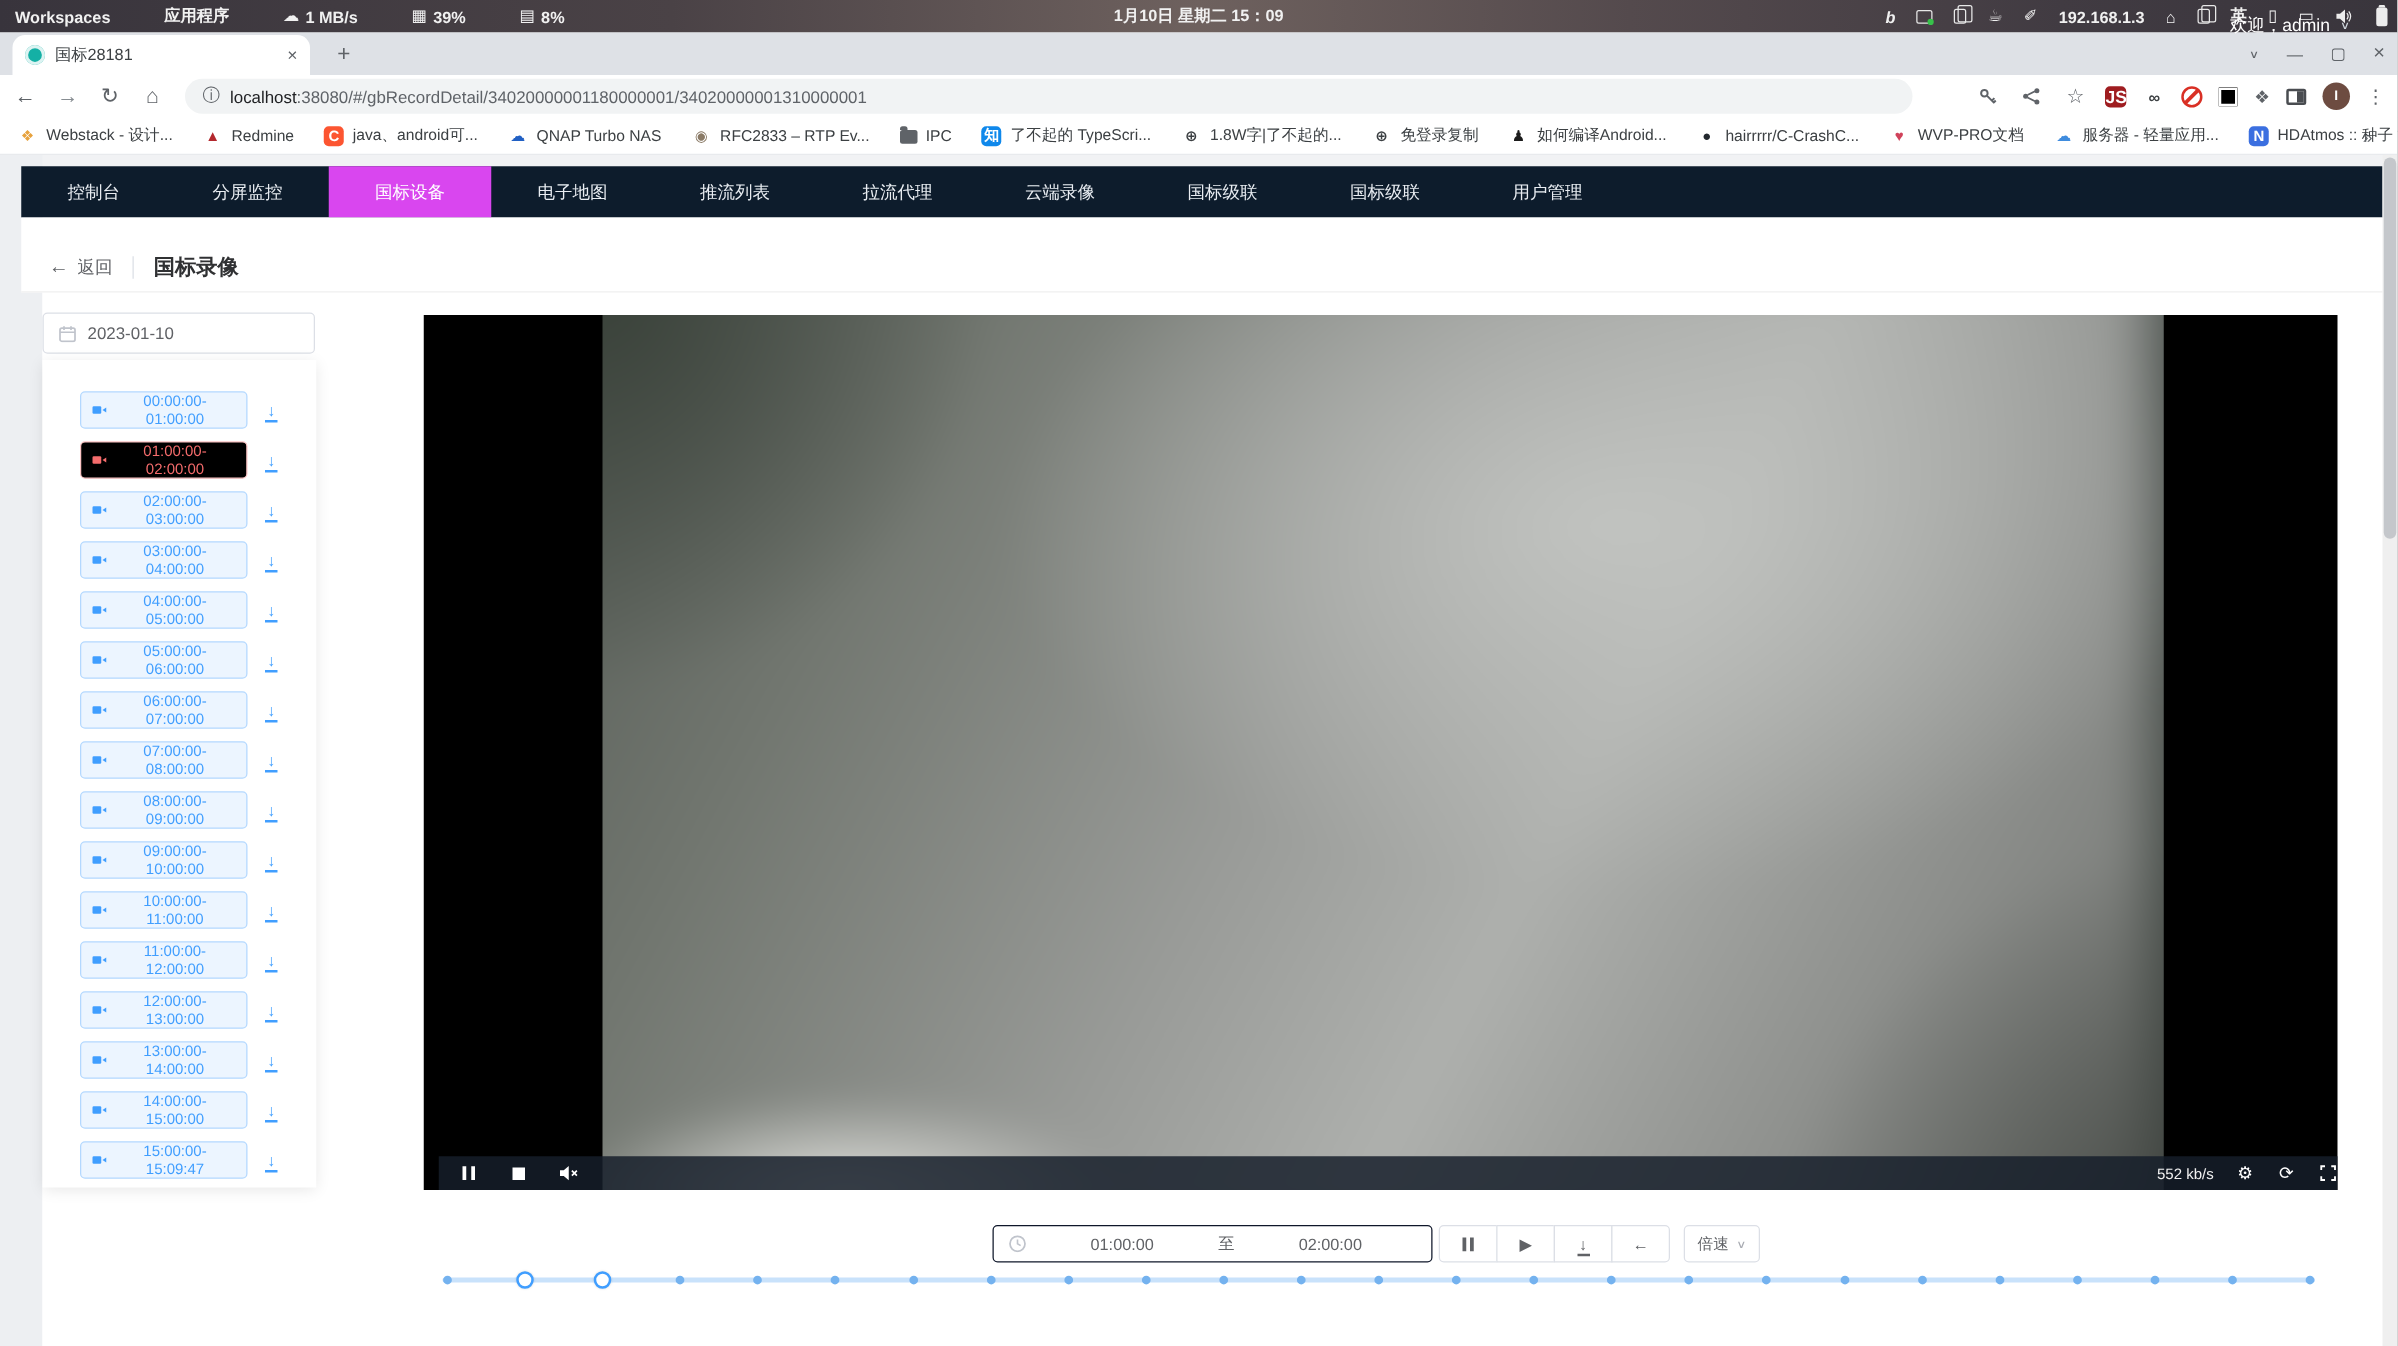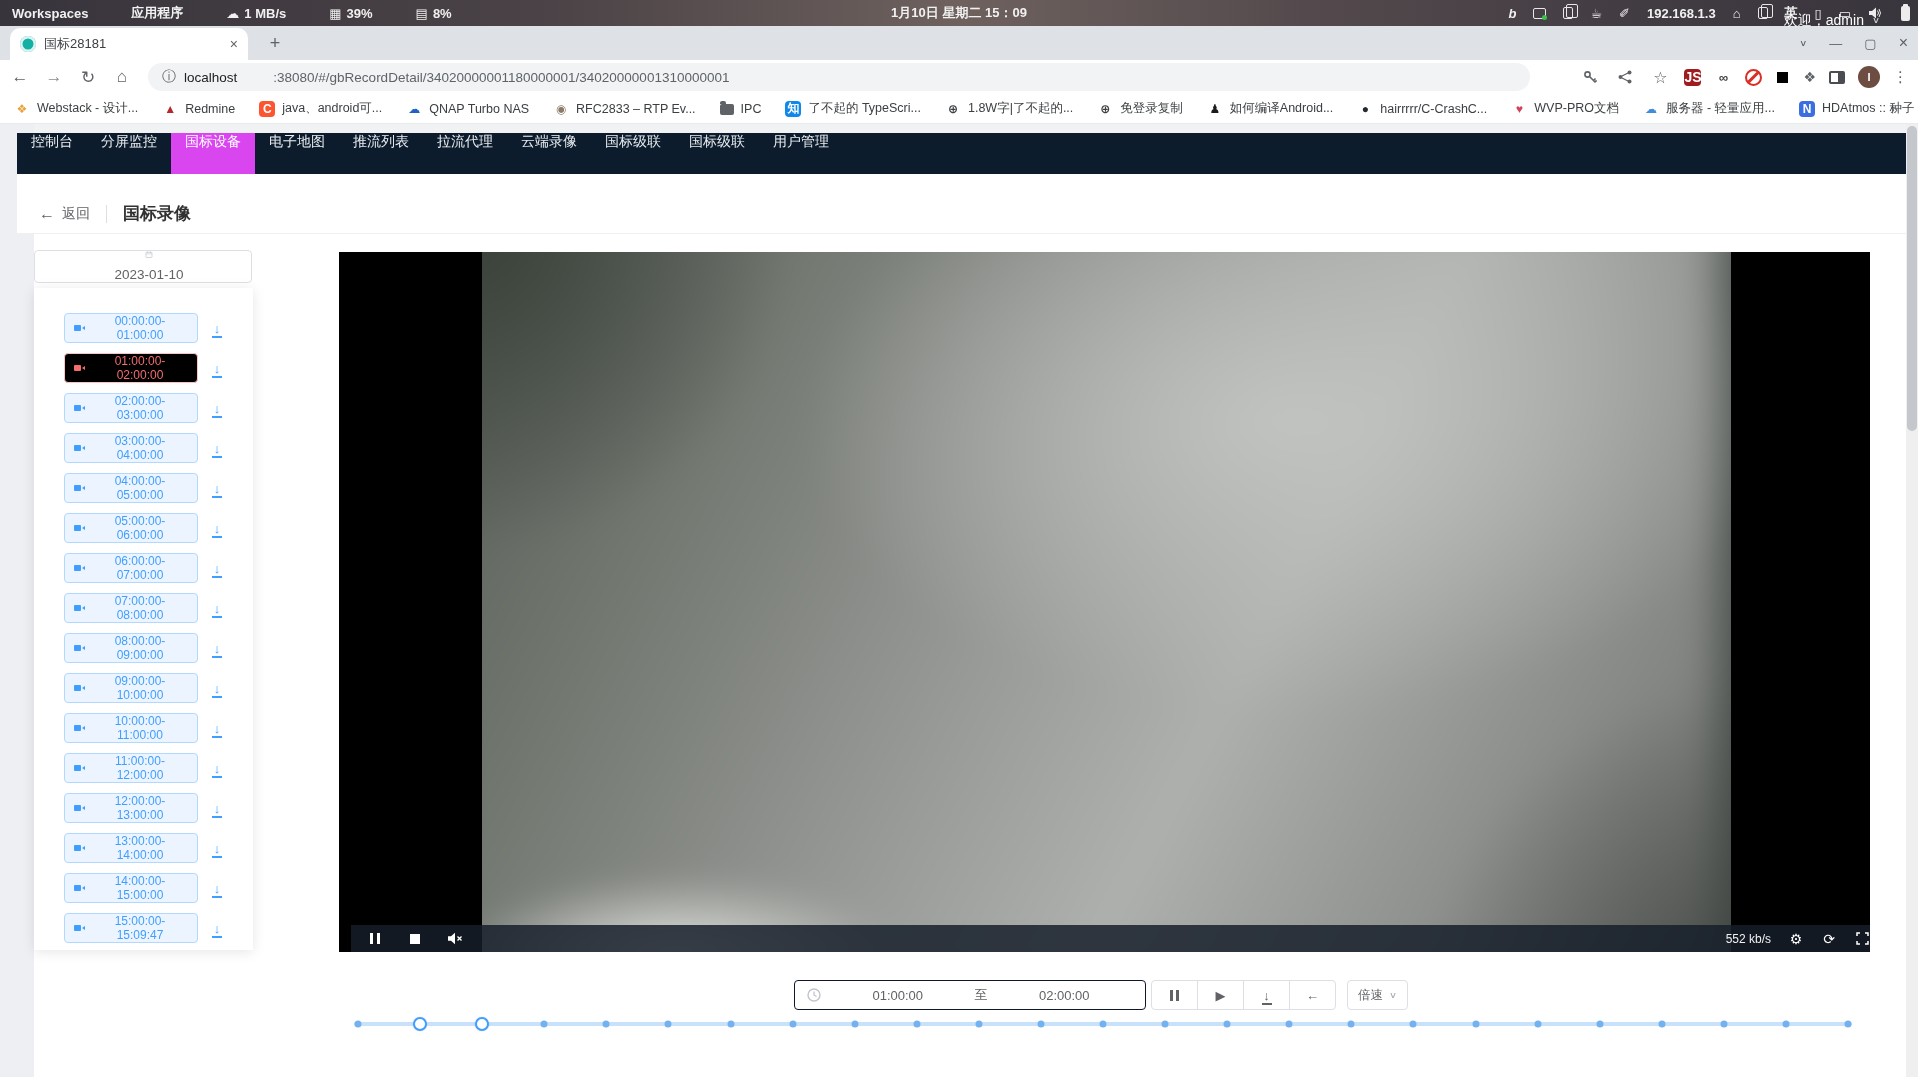--- a/index.html
+++ b/index.html
@@ -33,21 +33,21 @@
   .newtab-btn { position:absolute; left:262px; bottom:4px; width:26px; height:26px; border-radius:50%;
     display:flex; align-items:center; justify-content:center; color:#5f6368; font-size:18px; }
   .win-controls { position:absolute; right:10px; top:0; height:34px; display:flex; align-items:center; gap:22px; color:#5f6368; font-size:13px; }
 
   .toolbar { position:absolute; left:0; top:60px; width:1918px; height:34px; background:#fff; display:flex; align-items:center; }
   .nav-ico { width:28px; height:28px; display:flex; align-items:center; justify-content:center; color:#5f6368; font-size:17px; margin-left:6px; }
   .nav-ico.fwd { color:#878d92; }
   .omnibox { position:absolute; left:148px; top:3px; width:1382px; height:28px; background:#f1f3f4; border-radius:14px;
     display:flex; align-items:center; padding:0 14px; gap:8px; font-size:13.5px; color:#5f6368; }
   .omni-host { color:#202124; }
-  .omni-rest { color:#5f6368;padding-left:36px; }
+  .omni-rest { color:#5f6368; }
   .omni-right { position:absolute; right:10px; top:0; height:34px; display:flex; align-items:center; gap:13px; }
   .obtn { width:22px; height:22px; display:flex; align-items:center; justify-content:center; color:#5f6368; }
   .ext-js { width:17px; height:17px; border-radius:4px; background:#9f1d20; color:#fff; font-size:14px; font-weight:700;
     display:flex; align-items:center; justify-content:center; }
   .ext-incog { width:18px; height:14px; display:flex; align-items:center; justify-content:center; color:#3c4043; font-weight:700; font-size:13px; }
   .ext-block { position:relative; width:17px; height:17px; border:2.5px solid #d93025; border-radius:50%; }
   .ext-block::after { content:''; position:absolute; left:-1px; top:5px; width:14px; height:2.5px; background:#d93025; transform:rotate(-45deg); }
   .ext-bw { width:15px; height:15px; background:#000; box-shadow:inset 0 0 0 2px #fff, inset 0 0 0 4px #000; }
   .ext-puzzle { color:#5f6368; font-size:14px; }
   .ext-panel { width:16px; height:13px; border:2px solid #494c50; border-radius:2px;
@@ -65,36 +65,36 @@
   .bm-ico.folder-icon::before { content:''; position:absolute; top:-3px; left:0; width:6px; height:3px; background:#5f6368; border-radius:2px 2px 0 0; }
   .bm-overflow { position:absolute; right:20px; color:#5f6368; font-size:14px; }
 
   
   .page-strip { position:absolute; left:0; top:124px; width:1918px; height:9px; background:#f1f2f4; }
   .left-gutter { position:absolute; left:0; top:124px; width:34px; height:953px; background:#edeff2; }
   .main-white { position:absolute; left:34px; top:233px; right:12px; bottom:0; background:#fff; }
 
   .appnav { position:absolute; left:17px; top:133px; width:1889px; height:41px; background:#0d1c2c;
     display:flex; align-items:stretch; color:#e9edf2; font-size:14px; }
-  .appnav-item { display:flex; padding:0 14px; cursor:default; }
+  .appnav-item { display:flex; align-items:center; padding:0 37px; cursor:default; }
   .appnav-item.active { background:#d946ef; color:#fff; }
   .appnav-right { position:absolute; right:38px; top:0; height:41px; display:flex; align-items:center; gap:8px; color:#fff; font-size:14px; }
   .chev { font-size:11px; color:#cfd6dd; transform:scaleY(.8); }
 
   .header-row { position:absolute; left:17px; top:174px; right:12px; height:60px; background:#fff;
     border-bottom:1px solid #f0f0f0; display:flex; align-items:center; padding:20px 0 0 22px; }
   .back-group { display:flex; align-items:center; gap:7px; color:#606266; font-size:14px; }
   .back-arrow { font-size:16px; }
   .vdivider { width:1px; height:18px; background:#dcdfe6; margin:0 16px; margin-top:0; }
   .page-title { font-size:17px; font-weight:700; color:#303133; }
 
   
   .date-input { position:absolute; left:34px; top:250px; width:218px; height:33px; background:#fff;
     border:1px solid #dcdfe6; border-radius:4px; display:flex; align-items:center; gap:9px; padding-left:12px;
-    color:#606266; font-size:13.5px;flex-direction:column; }
+    color:#606266; font-size:13.5px; }
   .side-card { position:absolute; left:34px; top:288px; width:219px; height:662px; background:#fff;
     box-shadow:0 2px 12px rgba(0,0,0,.1); padding-top:25px; }
   .seg-row { display:flex; align-items:center; height:30px; margin:0 0 10px 30px; gap:12px; }
   .seg-pill { display:flex; align-items:center; gap:6px; width:134px; height:30px; padding:0 9px;
     border-radius:4px; font-size:12px; border:1px solid #b3d8ff; background:#ecf5ff; color:#409eff;
     font-family:inherit; justify-content:center; }
   .seg-pill.active { border-color:#fbc4c4; background:#000000; color:#f56c6c; }
   .ico-cam { position:relative; width:12px; height:9px; flex:none; }
   .ico-cam::before { content:''; position:absolute; left:0; top:1.5px; width:7px; height:6px; background:currentColor; border-radius:1px; }
   .ico-cam::after { content:''; position:absolute; left:7.5px; top:2px; border-top:2.5px solid transparent;

